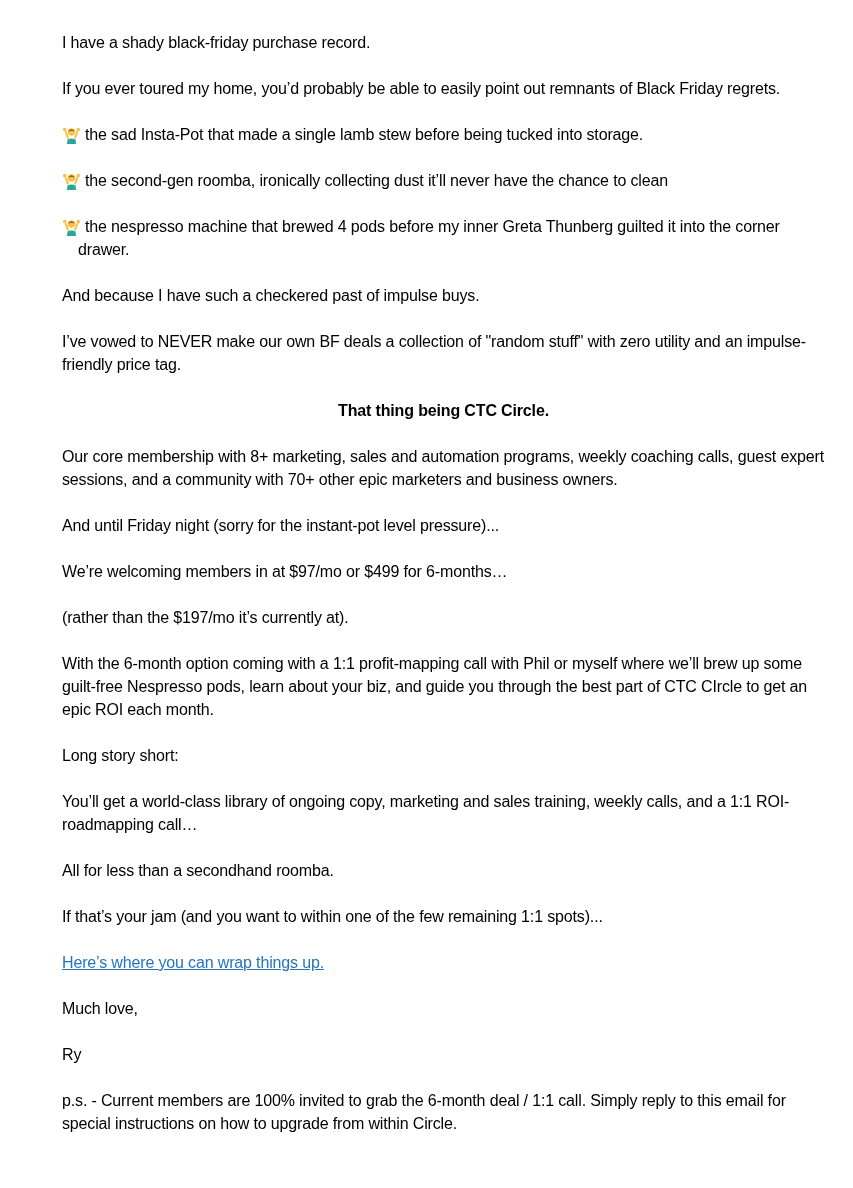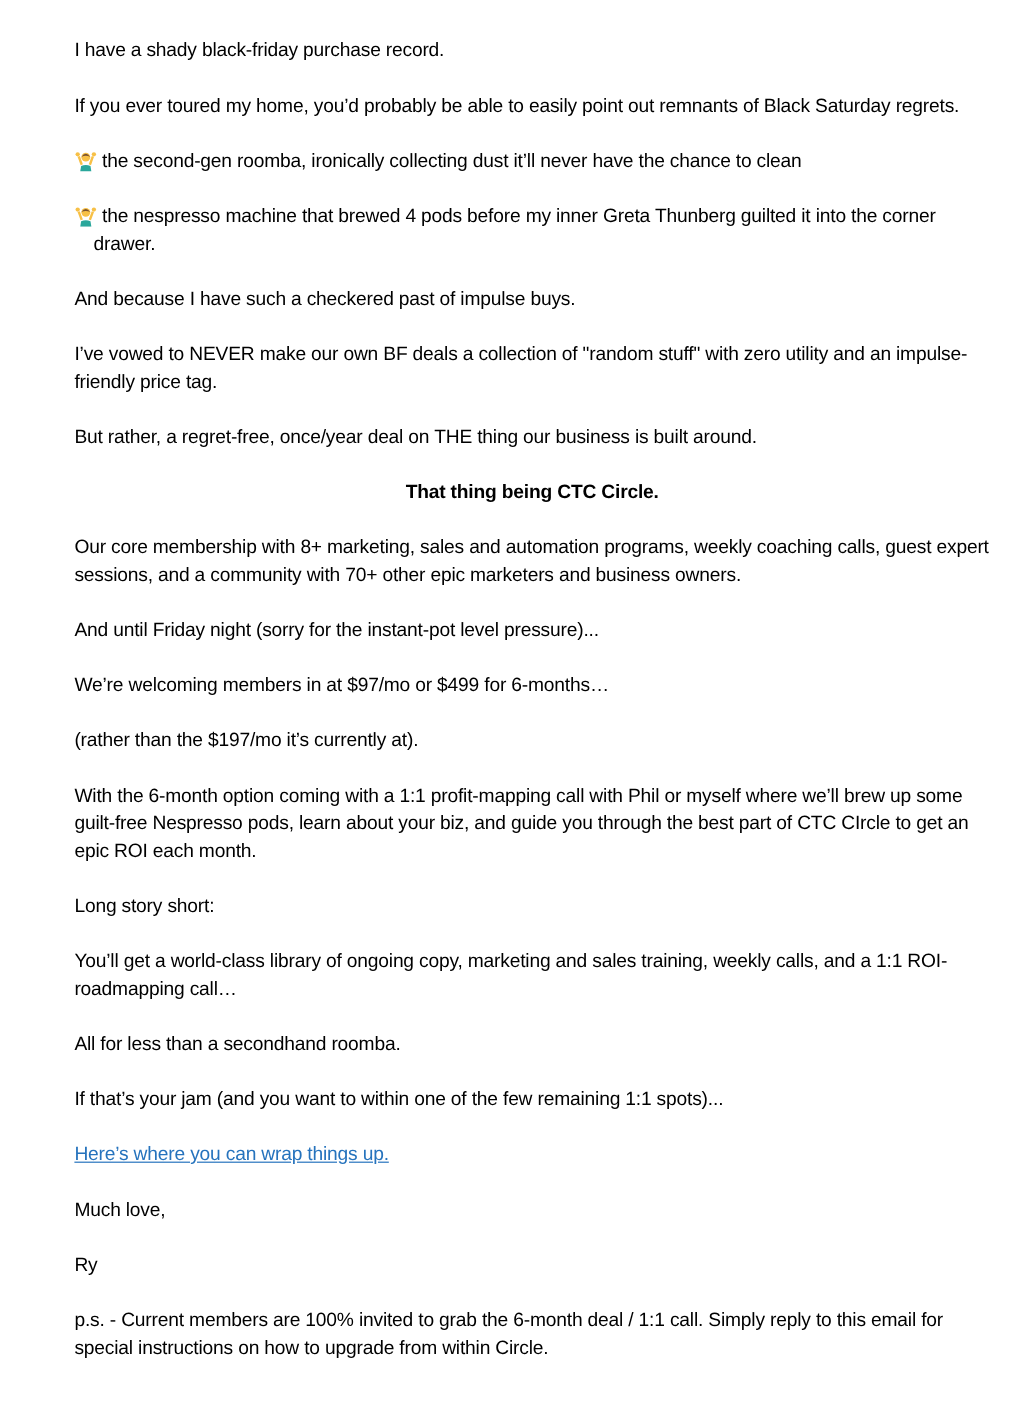--- a/index.html
+++ b/index.html
@@ -47,23 +47,32 @@
   }
   p.ps-line{margin-bottom:0;}
 </style>
 </head>
 <body>
 
 <main class="email">
 
   <p>I have a shady black-friday purchase record.</p>
 
-  <p>If you ever toured my home, you’d probably be able to easily point out remnants of Black Saturday regrets.</p>
+  <p>If you ever toured my home, you’d probably be able to easily point out remnants of Black Friday regrets.</p>
 
   <div class="bullets">
+    <p><svg class="emoji" viewBox="0 0 18 18" aria-hidden="true">
+          <circle cx="2.6" cy="4.4" r="1.7" fill="#f7c046"></circle>
+          <circle cx="15.4" cy="4.4" r="1.7" fill="#f7c046"></circle>
+          <path d="M3.4 6 L5.8 12.6" stroke="#f7c046" stroke-width="1.9" fill="none"></path>
+          <path d="M14.6 6 L12.2 12.6" stroke="#f7c046" stroke-width="1.9" fill="none"></path>
+          <path d="M4.6 18 L5.3 13.6 Q9 12.0 12.7 13.6 L13.4 18 Z" fill="#2aa79b"></path>
+          <circle cx="9" cy="6.6" r="3.5" fill="#f7c046"></circle>
+          <path d="M5.5 6.4 Q9 1.6 12.5 6.4 Q9 4.6 5.5 6.4 Z" fill="#7a5230"></path>
+        </svg><span>the sad Insta-Pot that made a single lamb stew before being tucked into storage.</span></p>
     <p><svg class="emoji" viewBox="0 0 18 18" aria-hidden="true">
           <circle cx="2.6" cy="4.4" r="1.7" fill="#f7c046"></circle>
           <circle cx="15.4" cy="4.4" r="1.7" fill="#f7c046"></circle>
           <path d="M3.4 6 L5.8 12.6" stroke="#f7c046" stroke-width="1.9" fill="none"></path>
           <path d="M14.6 6 L12.2 12.6" stroke="#f7c046" stroke-width="1.9" fill="none"></path>
           <path d="M4.6 18 L5.3 13.6 Q9 12.0 12.7 13.6 L13.4 18 Z" fill="#2aa79b"></path>
           <circle cx="9" cy="6.6" r="3.5" fill="#f7c046"></circle>
           <path d="M5.5 6.4 Q9 1.6 12.5 6.4 Q9 4.6 5.5 6.4 Z" fill="#7a5230"></path>
         </svg><span>the second-gen roomba, ironically collecting dust it’ll never have the chance to clean</span></p>
     <p><svg class="emoji" viewBox="0 0 18 18" aria-hidden="true">
@@ -74,21 +83,20 @@
           <path d="M4.6 18 L5.3 13.6 Q9 12.0 12.7 13.6 L13.4 18 Z" fill="#2aa79b"></path>
           <circle cx="9" cy="6.6" r="3.5" fill="#f7c046"></circle>
           <path d="M5.5 6.4 Q9 1.6 12.5 6.4 Q9 4.6 5.5 6.4 Z" fill="#7a5230"></path>
         </svg><span>the nespresso machine that brewed 4 pods before my inner Greta Thunberg guilted it into the corner drawer.</span></p>
   </div>
 
   <p>And because I have such a checkered past of impulse buys.</p>
 
   <p>I’ve vowed to NEVER make our own BF deals a collection of "random stuff" with zero utility and an impulse-friendly price tag.</p>
 
-  <p>But rather, a regret-free, once/year deal on THE thing our business is built around.</p>
 
   <p class="bold-line">That thing being CTC Circle.</p>
 
   <p>Our core membership with 8+ marketing, sales and automation programs, weekly coaching calls, guest expert sessions, and a community with 70+ other epic marketers and business owners.</p>
 
   <p>And until Friday night (sorry for the instant-pot level pressure)...</p>
 
   <p>We’re welcoming members in at $97/mo or $499 for 6-months…</p>
 
   <p>(rather than the $197/mo it’s currently at).</p>

